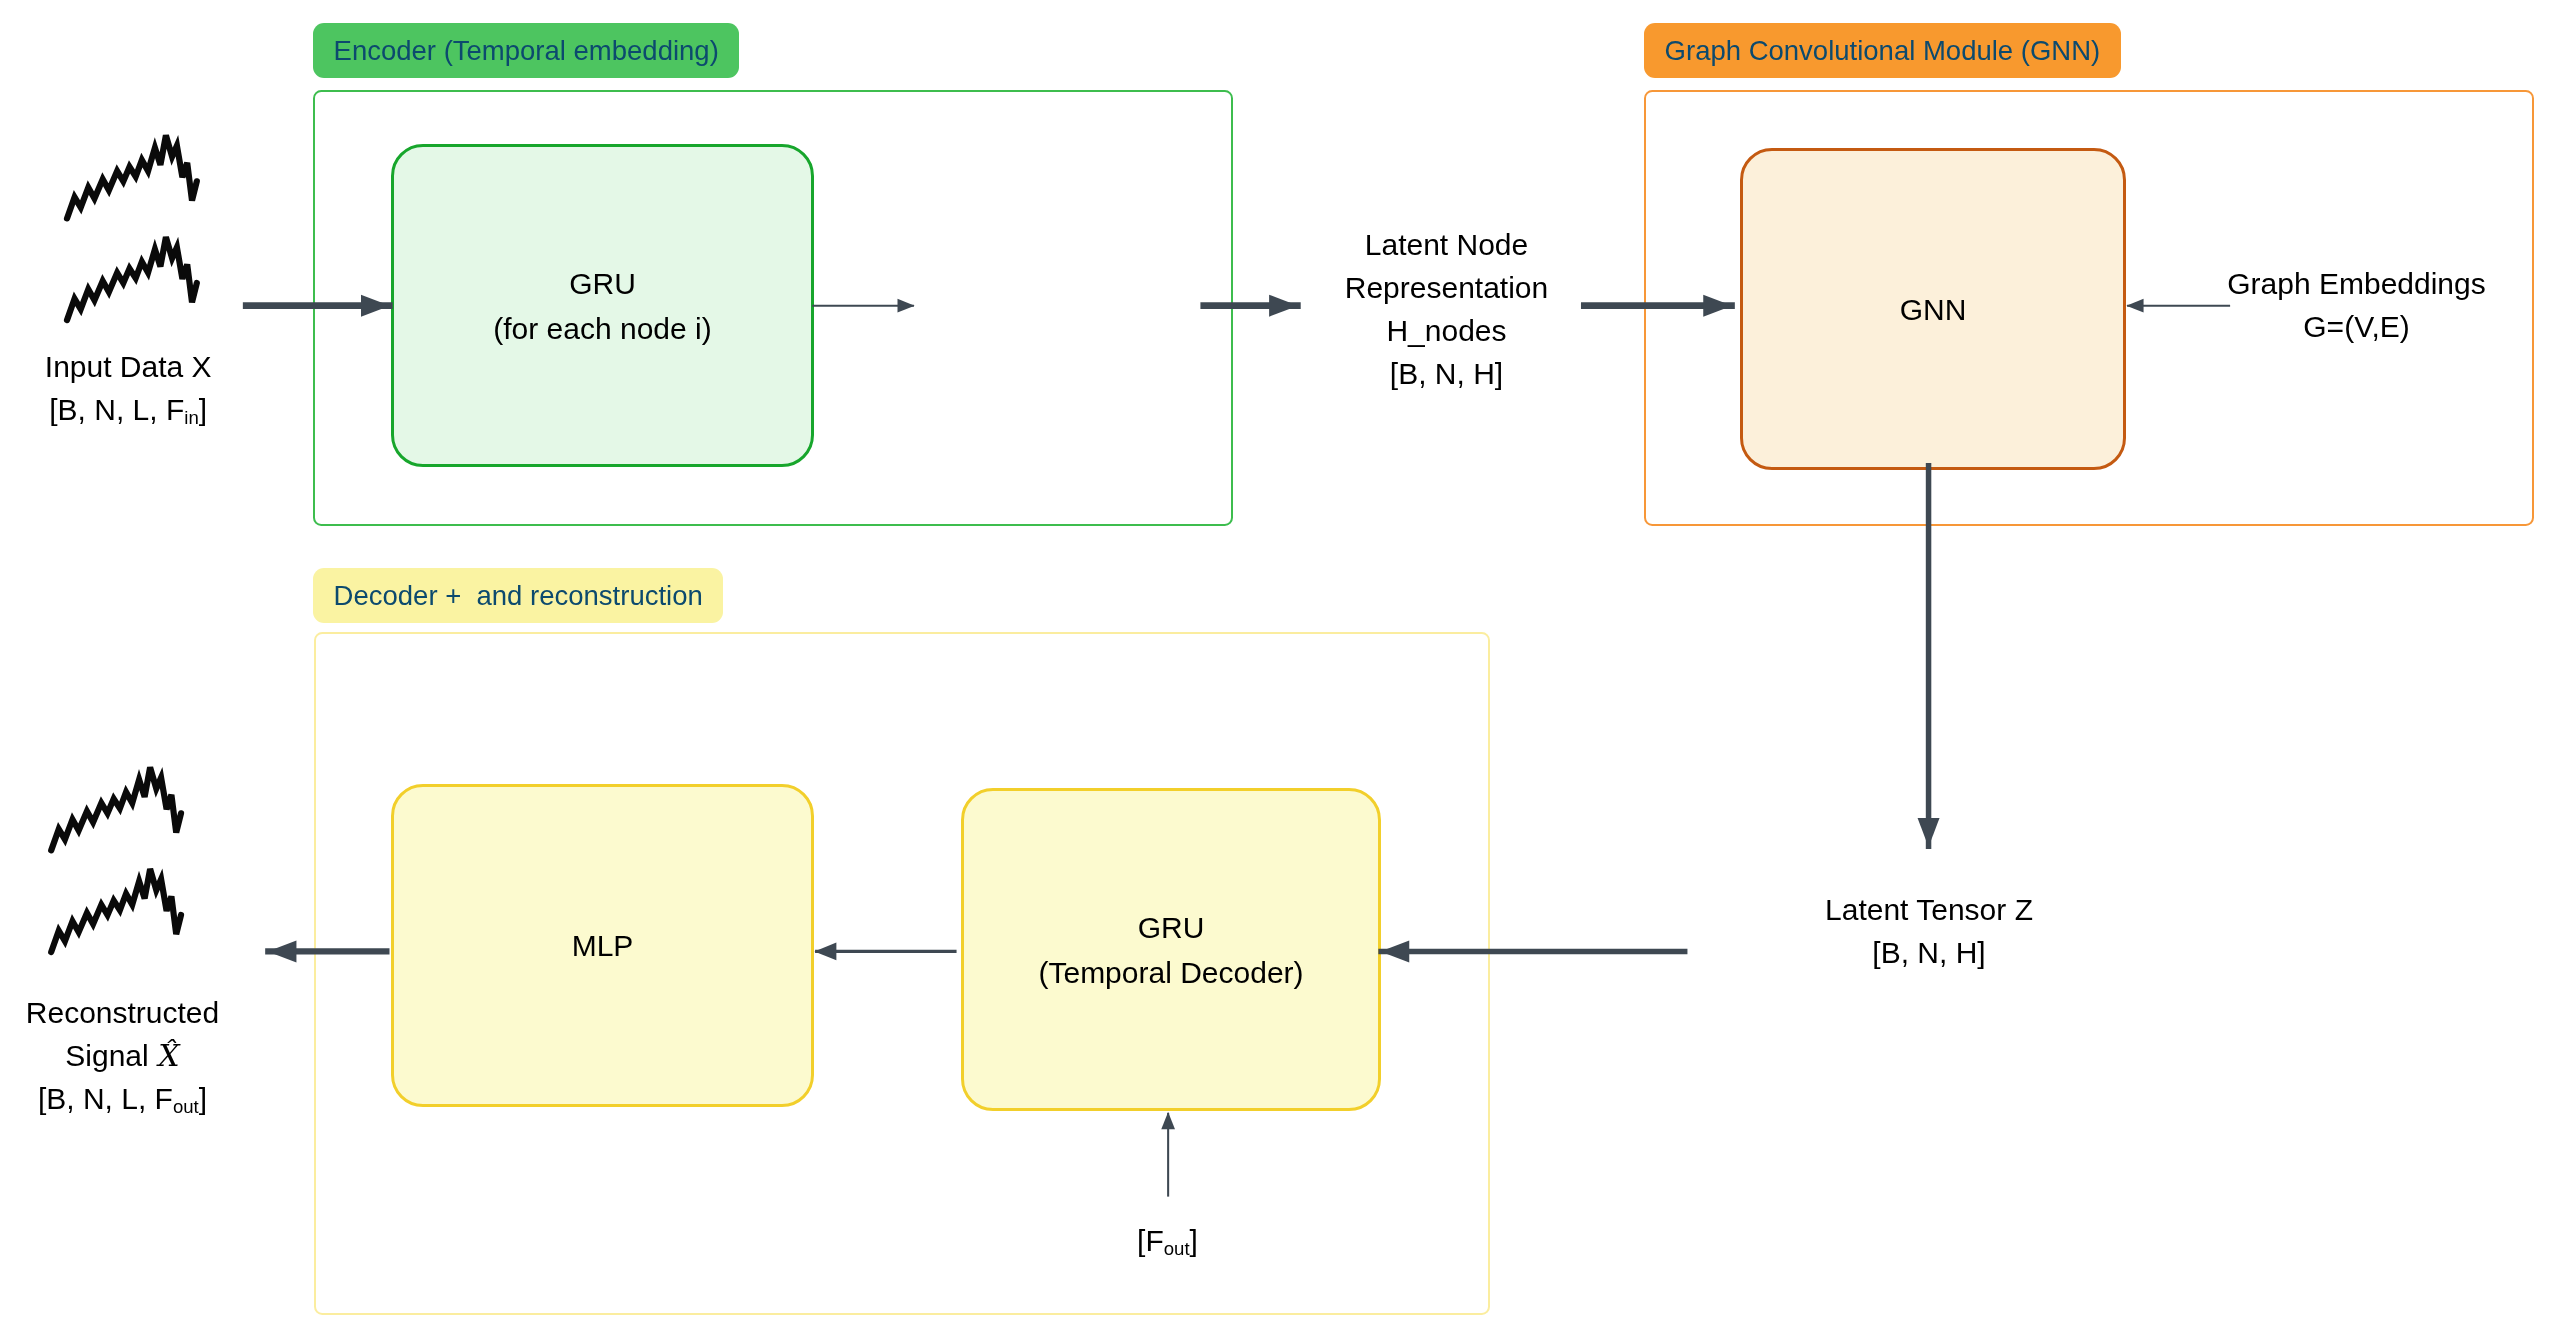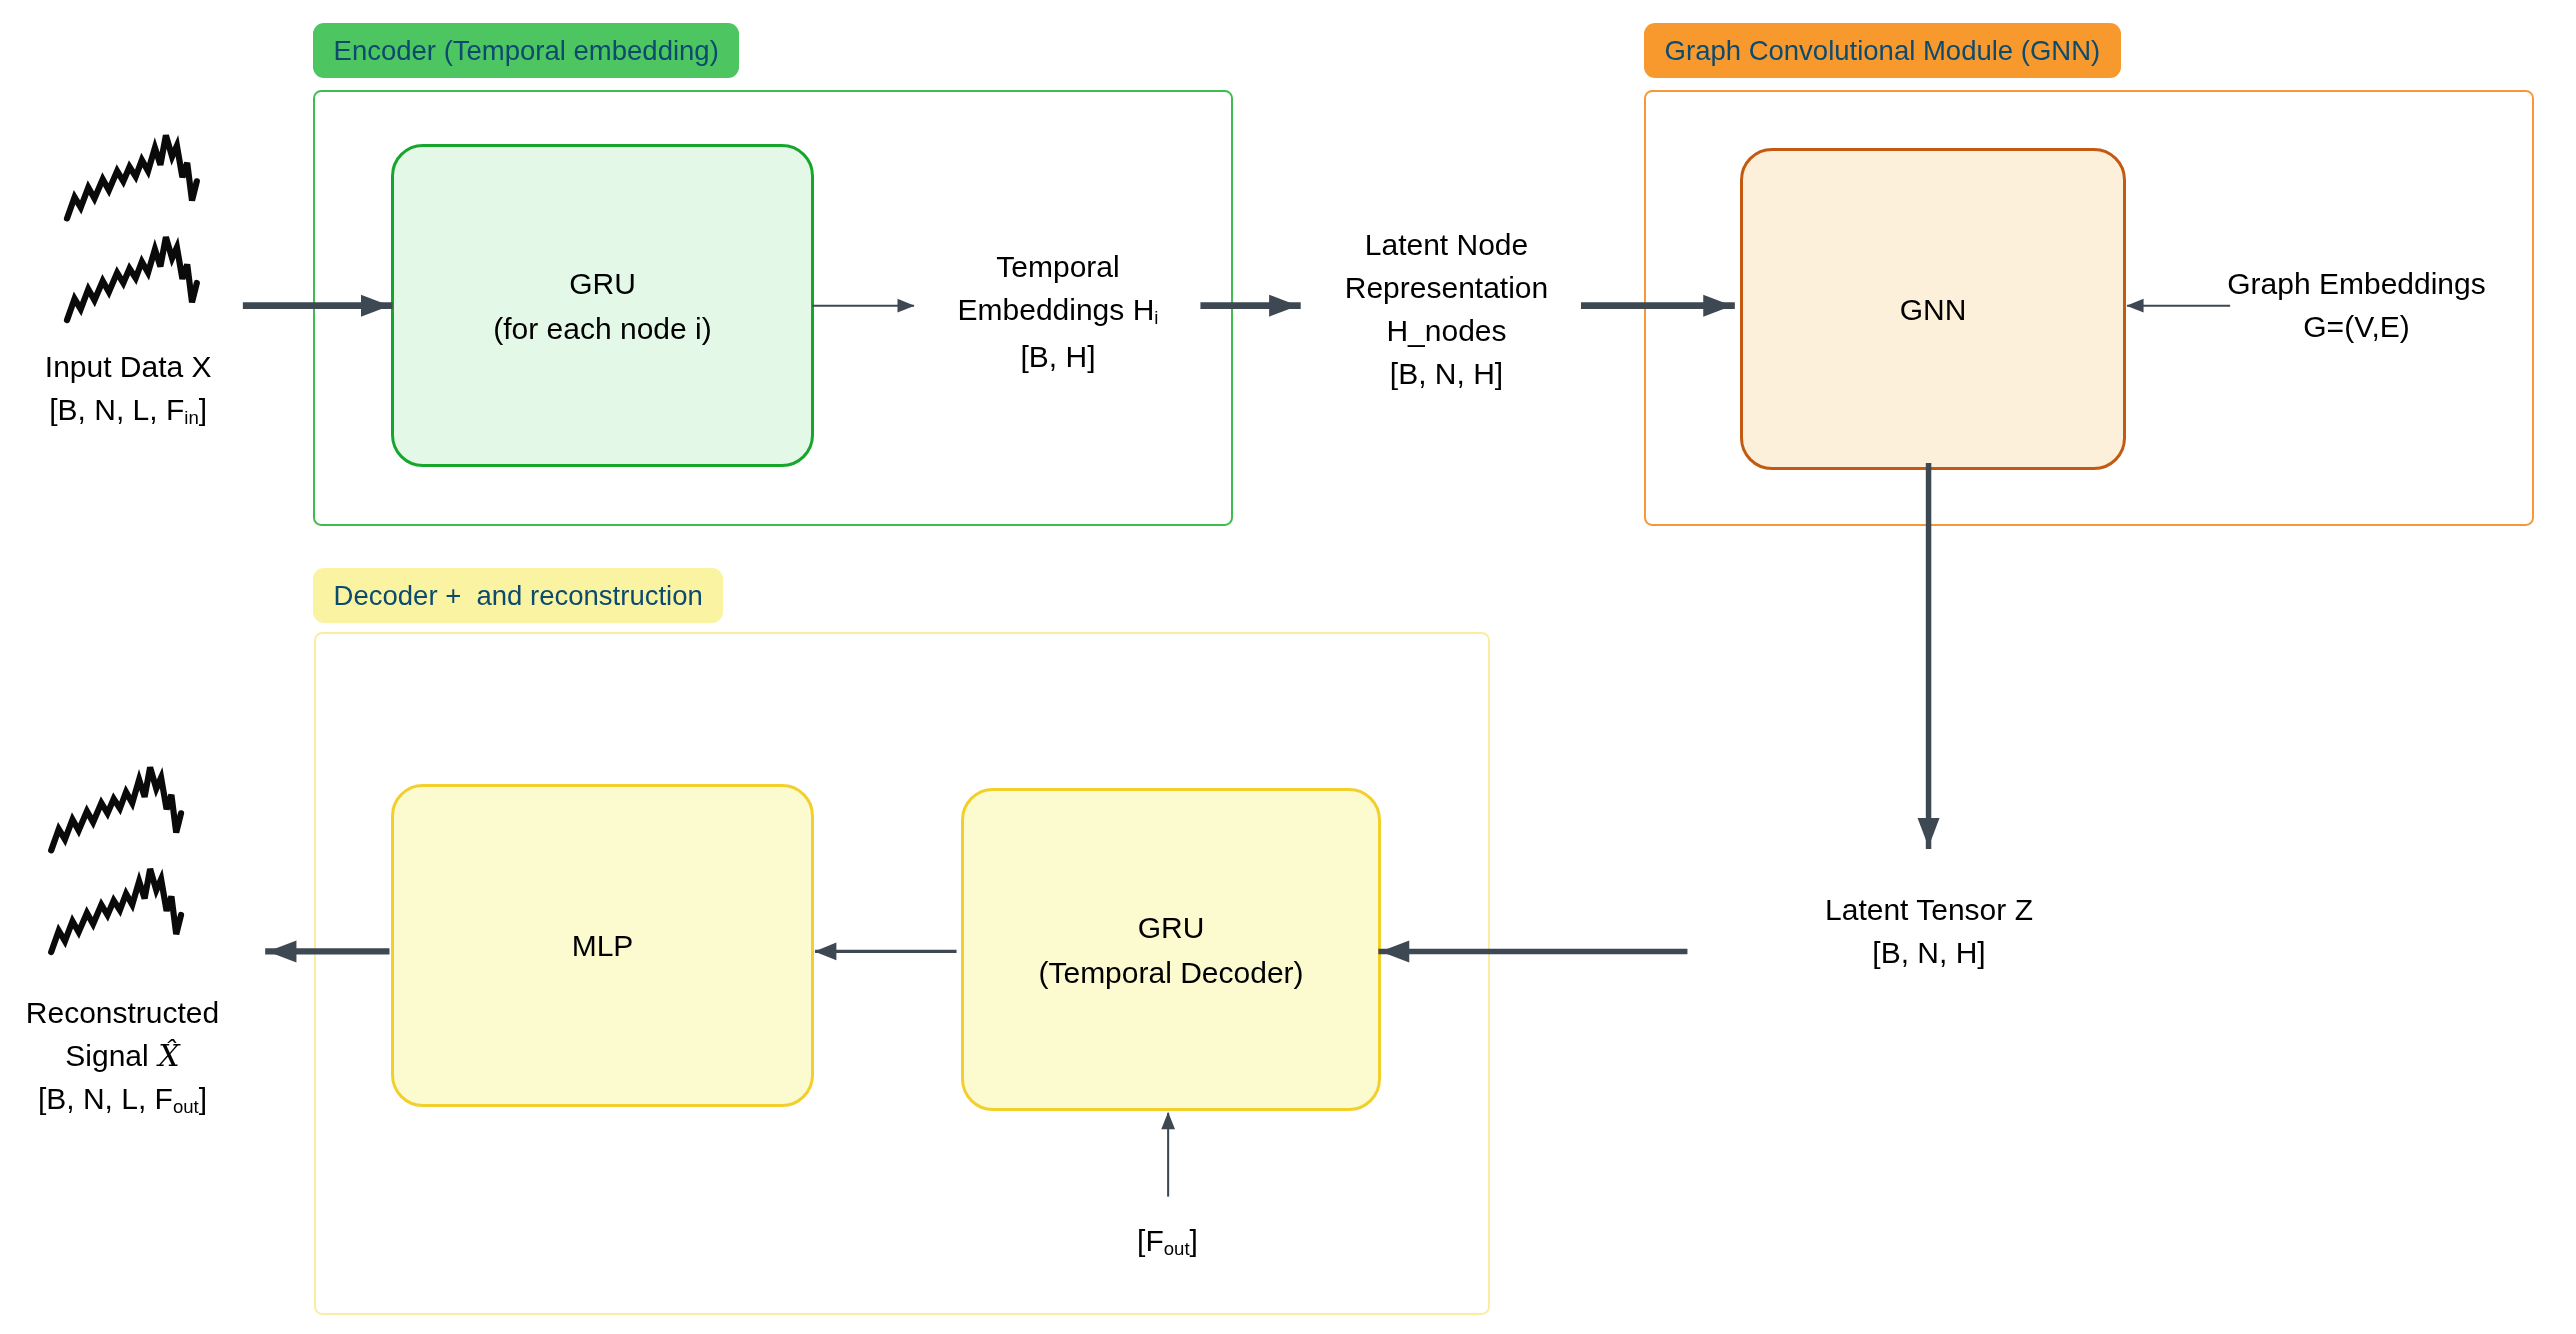--- a/index.html
+++ b/index.html
@@ -88,25 +88,20 @@
   <div class="module yellowbox" style="left:961px;top:788px;width:414px;height:317px;">
     <div>GRU</div>
     <div>(Temporal Decoder)</div>
   </div>
 
   <div class="txt" style="left:8.2px;top:345px;width:240px;">
     <div>Input Data X</div>
     <div>[B, N, L, F<sub>in</sub>]</div>
   </div>
 
-  <div class="txt" style="left:907px;top:245px;width:302px;">
-    <div>Temporal</div>
-    <div>Embeddings H<sub>i</sub></div>
-    <div>[B, H]</div>
-  </div>
 
   <div class="txt" style="left:1299px;top:223px;width:295px;">
     <div>Latent Node</div>
     <div>Representation</div>
     <div>H_nodes</div>
     <div>[B, N, H]</div>
   </div>
 
   <div class="txt" style="left:2219px;top:262px;width:275px;">
     <div>Graph Embeddings</div>

